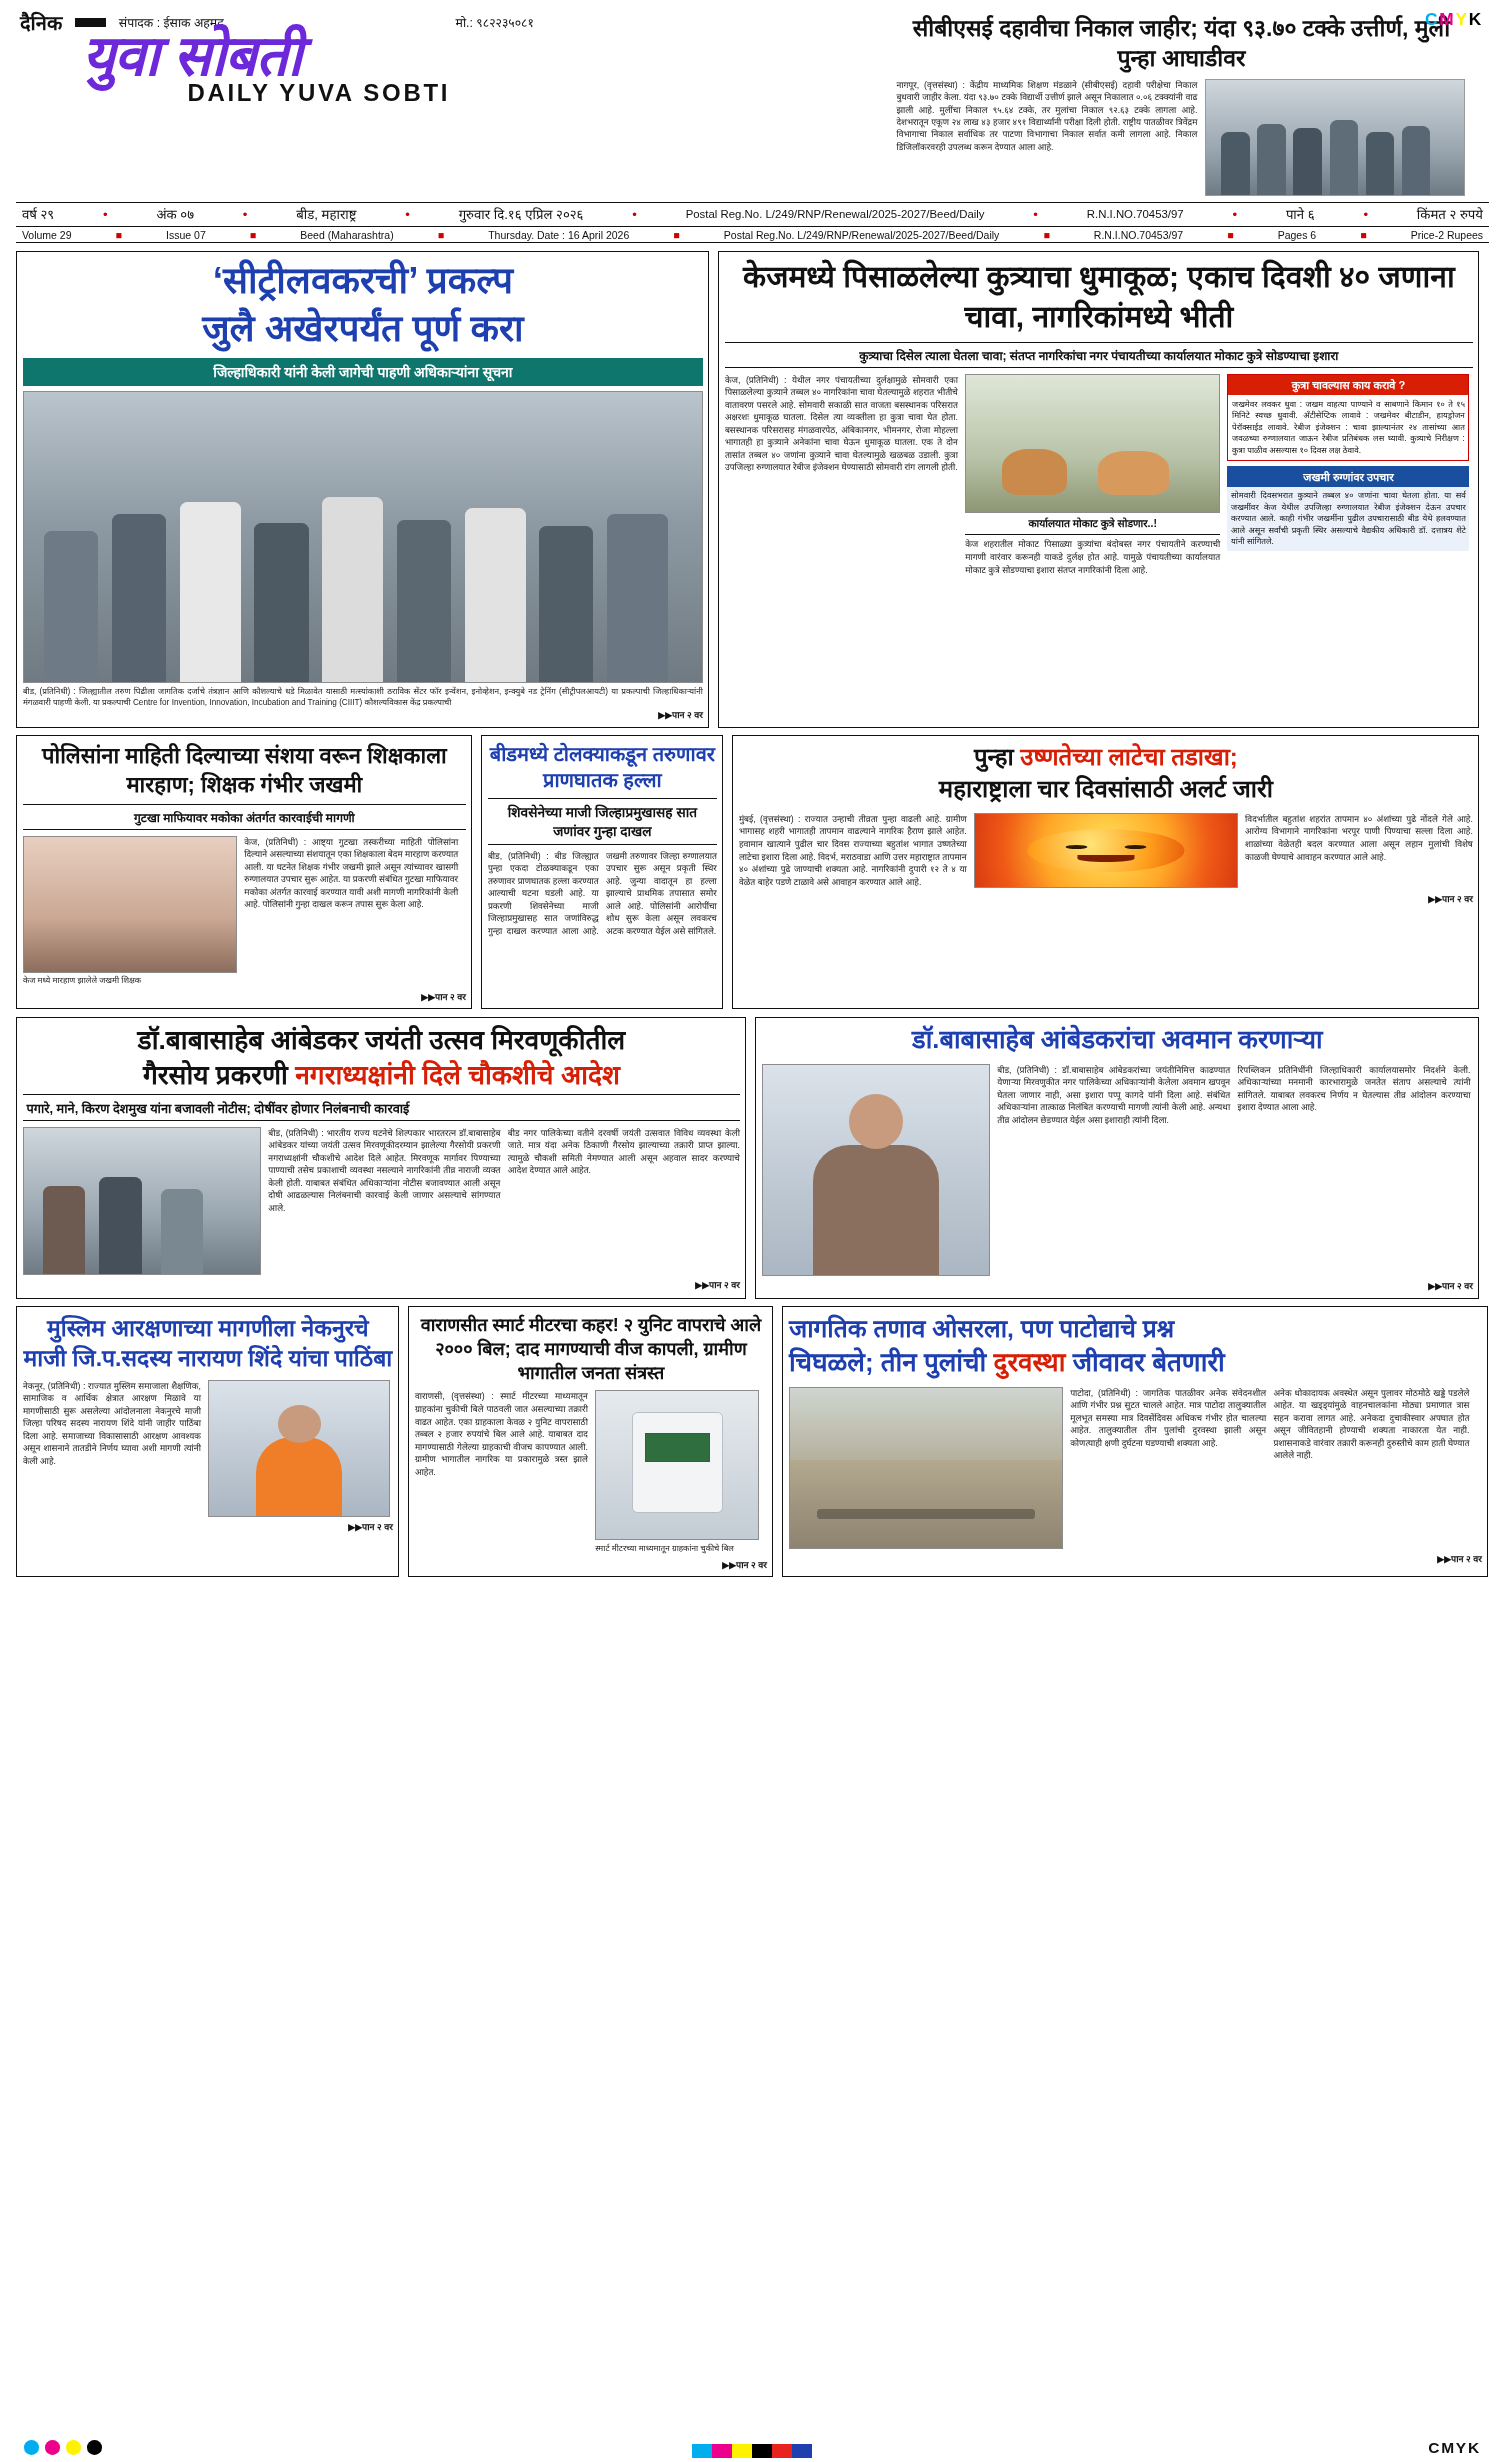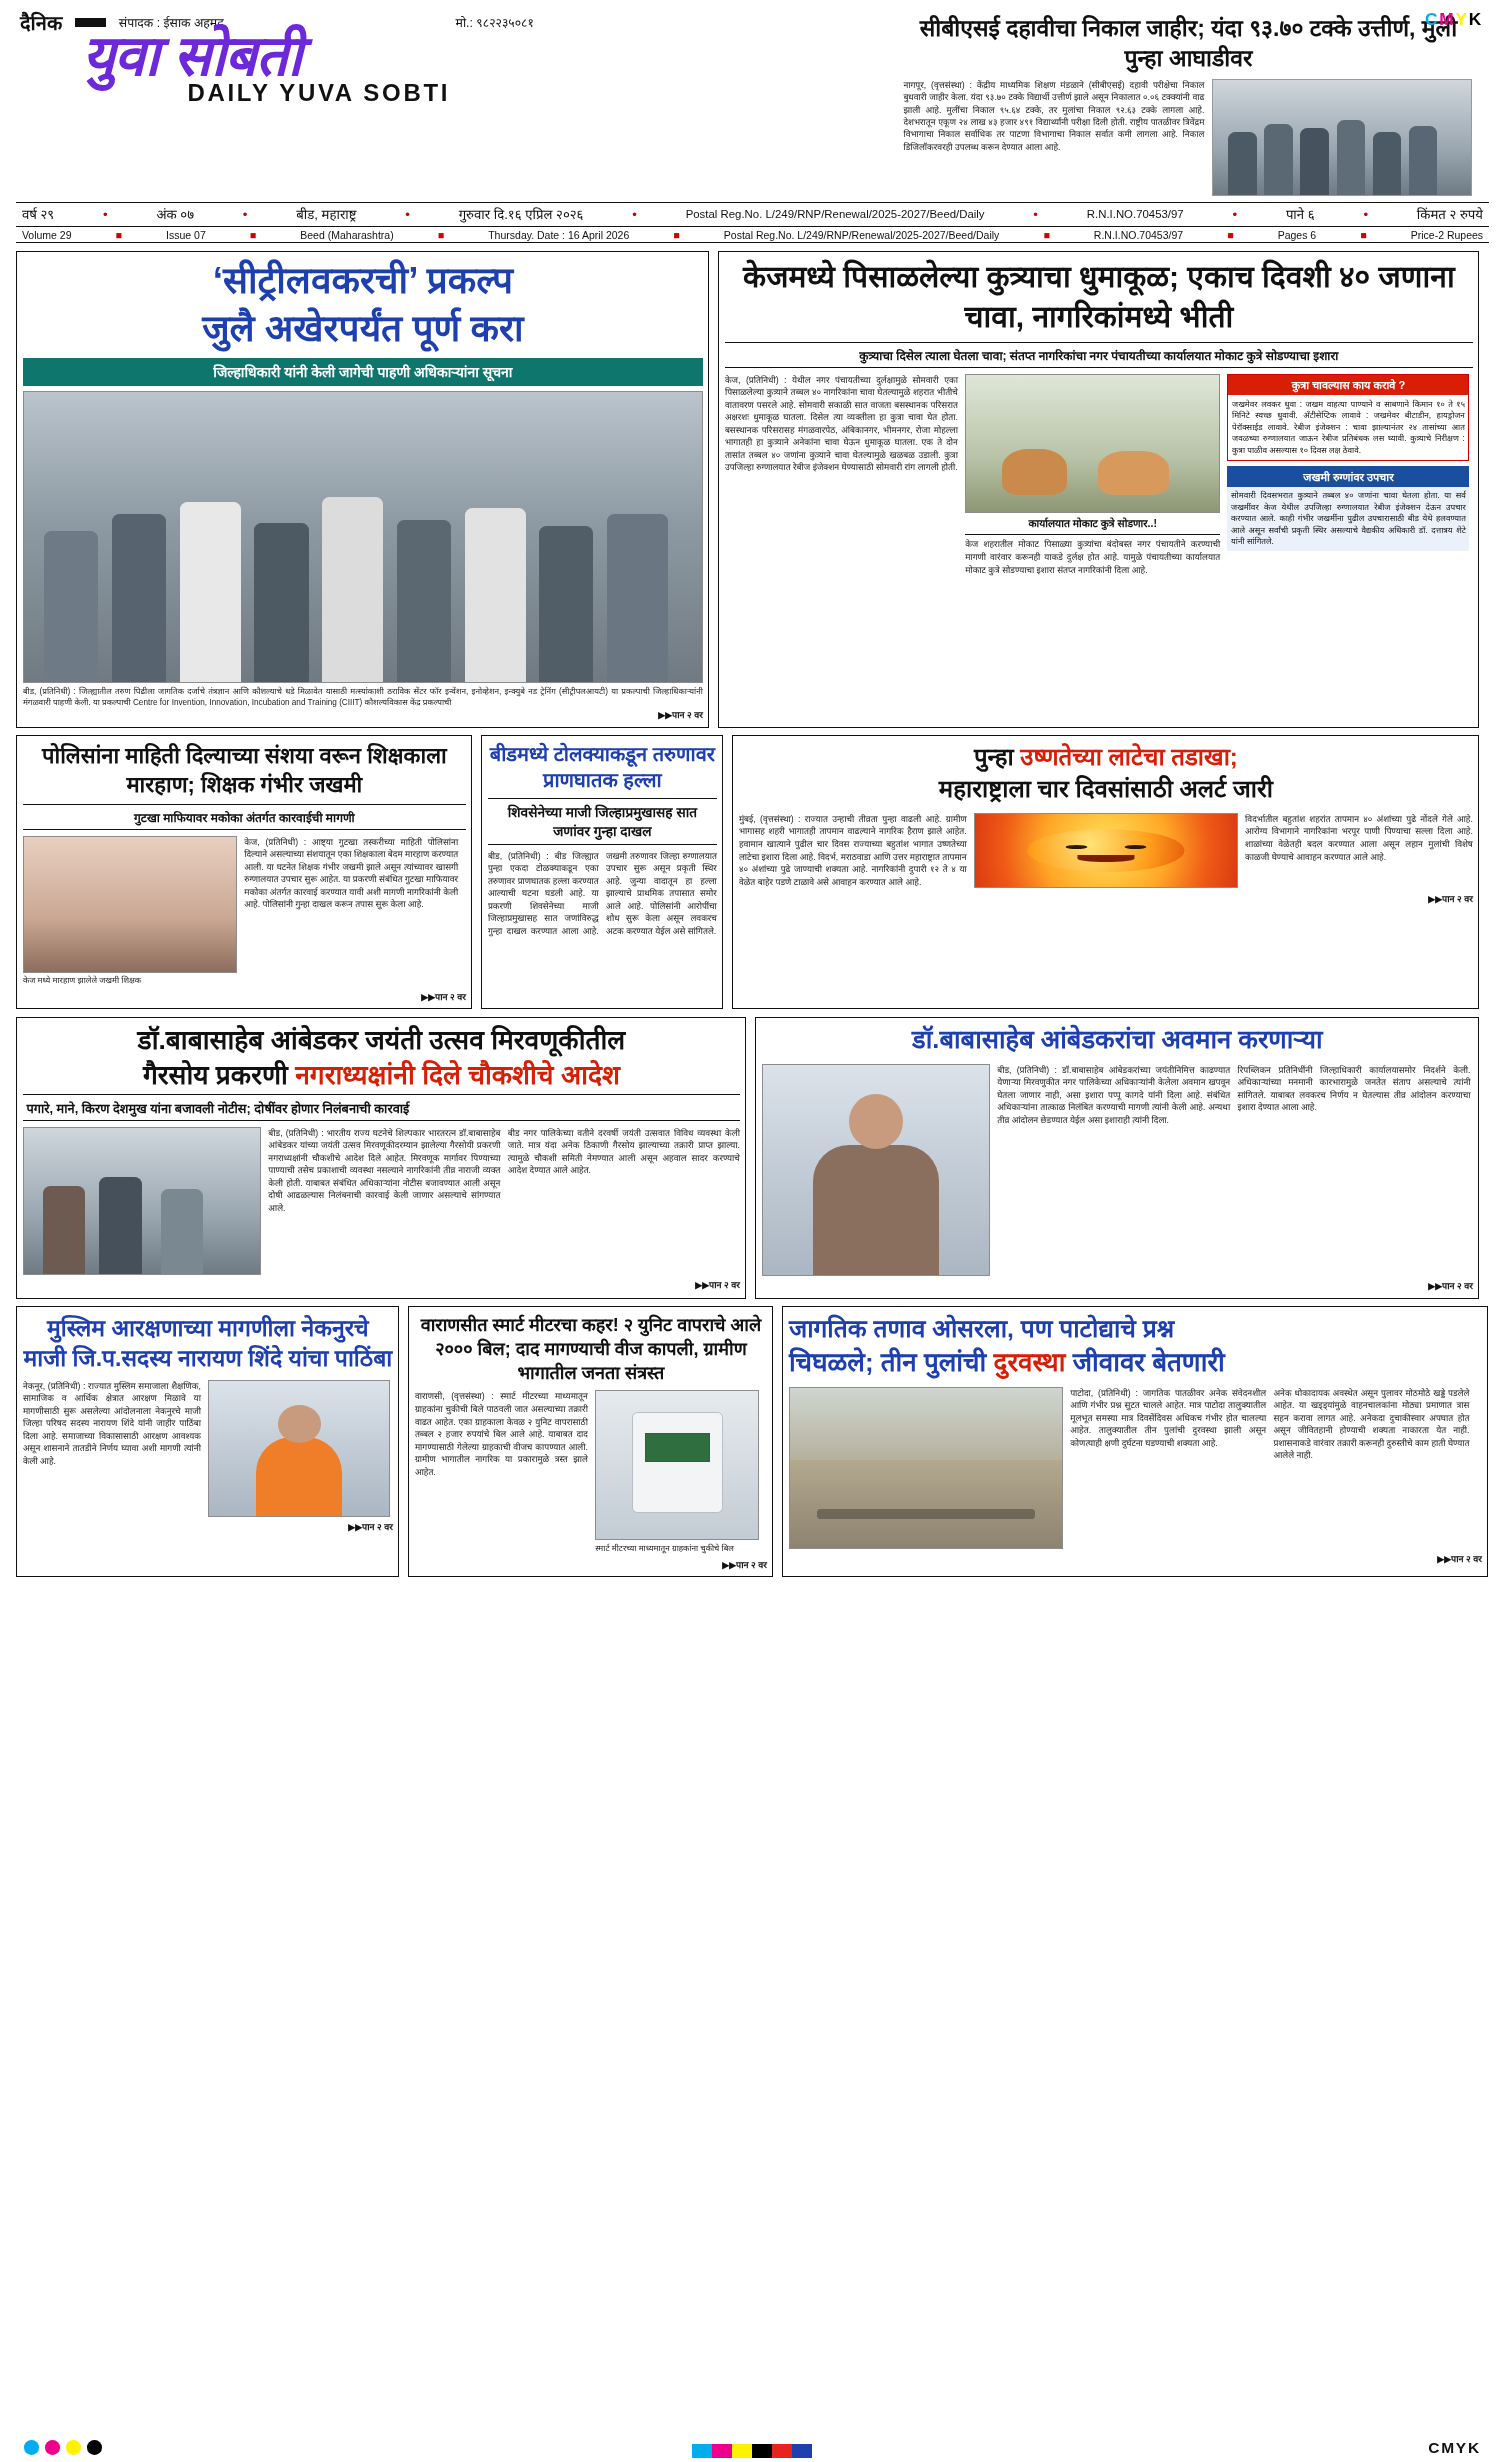--- a/index.html
+++ b/index.html
@@ -10,21 +10,21 @@
     font-family:"Liberation Sans", sans-serif;
     color:#111;
     position:relative;
   }
   .page { width:1505px; height:2462px; padding:12.8px 16.4px 7.3px 16.4px; position:relative; }
 
   
   .cmyk-top { position:absolute; right:22px; top:9px; font-size:17.3px; font-weight:bold; letter-spacing:1.8px; }
   .cmyk-top .c{color:#00aeef;} .cmyk-top .m{color:#ec008c;} .cmyk-top .y{color:#fff200;} .cmyk-top .k{color:#000;}
 
-  .masthead { display:flex; align-items:flex-start; gap:16px; }
+  .masthead { display:flex; align-items:flex-start; gap:9px; }
   .mast-left { width:871px; position:relative; }
   .mast-topline { display:flex; align-items:center; gap:12.8px; font-size:12.3px; padding-left:3.6px; }
   .mast-topline .logo-mini { font-weight:bold; font-size:20px; color:#111; line-height:1; }
   .mast-topline .bar { display:inline-block; width:31px; height:9px; background:#111; }
   .mast-title { font-size:56px; line-height:0.98; font-weight:bold; color:#6d28d9;
       font-family:"Liberation Sans", sans-serif; letter-spacing:-0.9px; margin-top:-3.6px; padding-left:66px;font-style:italic;}
   .mast-sub { font-size:24px; font-weight:bold; letter-spacing:2.7px; color:#111; padding-left:171px; margin-top:-5.5px;}
 
   .mast-right { width:570px; }
   .lead-headline { font-size:23px; font-weight:bold; line-height:1.32; color:#111; text-align:center; }

